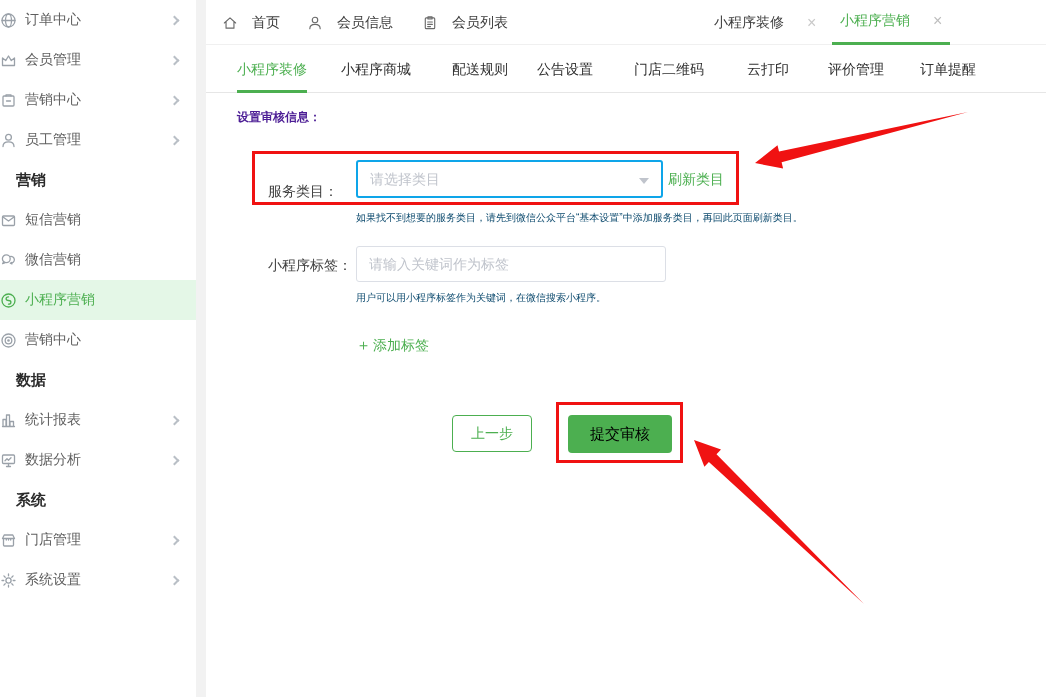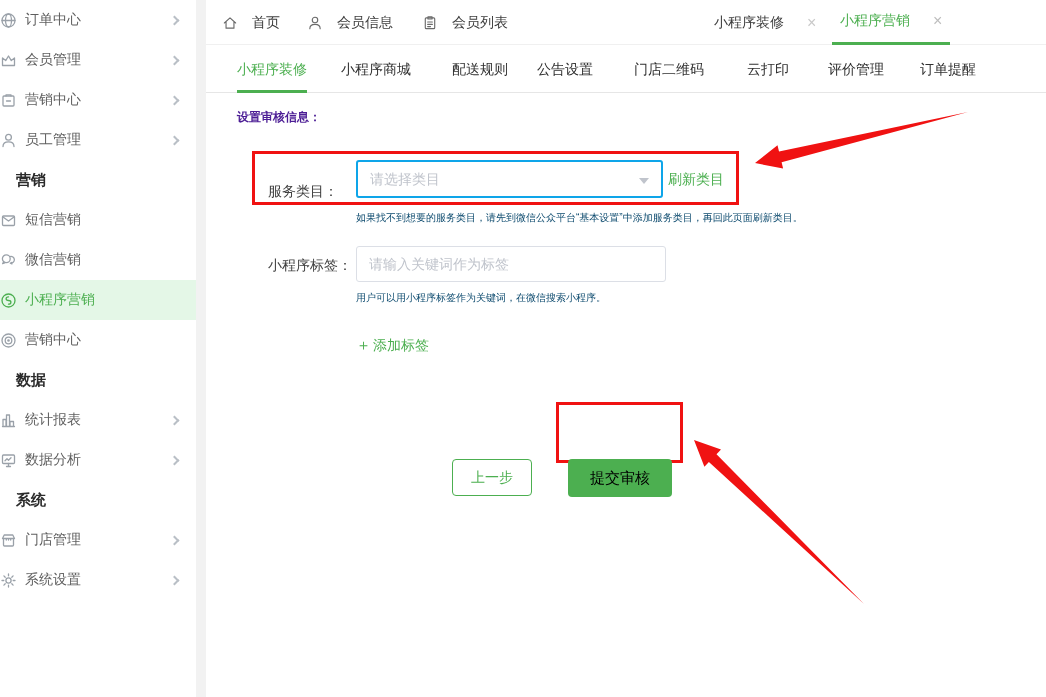--- a/index.html
+++ b/index.html
@@ -46,21 +46,21 @@
   .select-box .ph{font-size:14px;color:#c0c4cc;}
   .caret{position:absolute;right:12px;top:16px;width:0;height:0;border-left:5px solid transparent;border-right:5px solid transparent;border-top:6px solid #c0c4cc;}
   .link{color:var(--accent);font-size:14px;cursor:pointer;}
   .refresh-link{position:absolute;left:668px;top:171px;}
   .help-text{position:absolute;left:356px;font-size:10px;color:#0c4a6e;white-space:nowrap;}
   .text-input{position:absolute;left:356px;top:246px;width:310px;height:36px;border:1px solid #dcdfe6;border-radius:3px;padding:0 12px;font-size:14px;color:#333;outline:none;}
   .text-input::placeholder{color:#c0c4cc;}
   .add-tag{position:absolute;left:356px;top:336px;display:flex;align-items:center;gap:2px;}
   .add-tag .plus{font-size:15px;}
 
-  .btn{position:absolute;display:flex;align-items:center;justify-content:center;border-radius:4px;font-size:14px;cursor:pointer;font-family:Liberation Mono, monospace;margin-top:44px;}
+  .btn{position:absolute;display:flex;align-items:center;justify-content:center;border-radius:4px;font-size:14px;cursor:pointer;font-family:Liberation Mono, monospace;}
   .btn-prev{left:452px;top:415px;width:80px;height:37px;background:#fff;border:1px solid var(--accent);color:var(--accent);}
   .btn-submit{left:568px;top:415px;width:104px;height:38px;background:var(--accent);border:none;color:#000000;font-size:15px;}
 
   .anno-overlay{position:absolute;left:0;top:0;width:1046px;height:697px;pointer-events:none;}
   .anno-overlay polygon{fill:var(--annotation);}
 </style>
 </head>
 <body>
 
 <div class="page">

